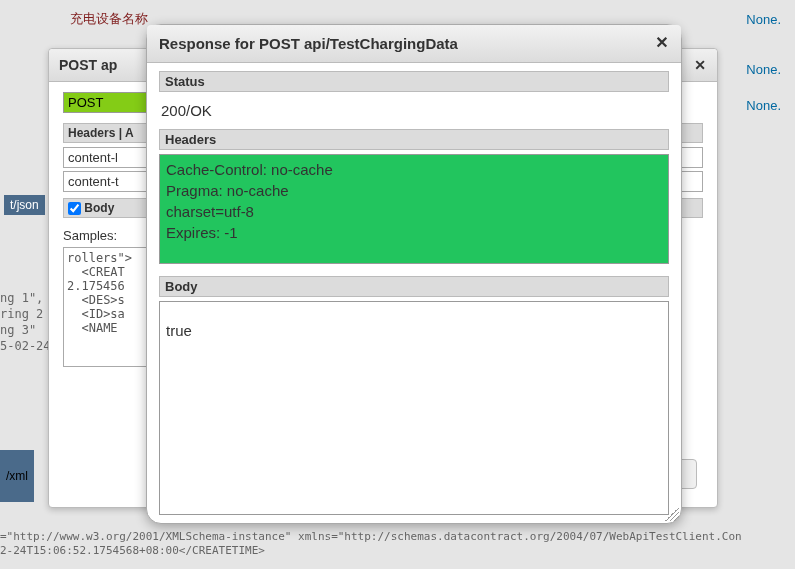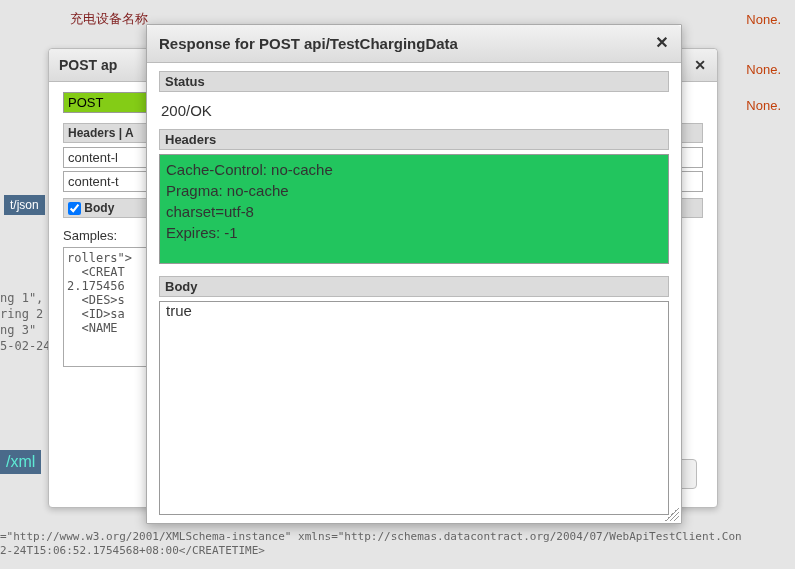--- a/index.html
+++ b/index.html
@@ -18,21 +18,21 @@
   .bg-header-row {
     position: absolute;
     left: 70px;
     top: 10px;
     font-size: 13px;
     color: #7f1d1d;
   }
   .bg-none {
     position: absolute;
     right: 14px;
-    color: #c2410c;
+    color: #0369a1;
     font-size: 13px;
   }
   .bg-none.n1 { top: 12px; }
   .bg-none.n2 { top: 62px; }
   .bg-none.n3 { top: 98px; }
 
   .bg-snippet-left {
     position: absolute;
     left: 0;
     top: 290px;
@@ -60,23 +60,23 @@
     background: #4a6a8a;
     color: #fff;
     padding: 3px 6px;
     font-size: 12px;
   }
   .badge-xml {
     position: absolute;
     left: 0;
     top: 450px;
     background: #4a6a8a;
-    color: #5eead4;
-    padding: 3px 6px;
-    font-size: 16px;
+    color: #000000;
+    padding: 19px 6px;
+    font-size: 12px;
   }
 
   
   .dialog-back {
     position: absolute;
     left: 48px;
     top: 48px;
     width: 670px;
     height: 460px;
     background: #fff;
@@ -160,21 +160,21 @@
   
   .dialog-front {
     position: absolute;
     left: 146px;
     top: 24px;
     width: 536px;
     height: 500px;
     background: #fff;
     border: 1px solid #aaa;
     box-shadow: 0 3px 12px rgba(0,0,0,0.3);
-    border-radius: 1px;
+    border-radius: 15px;
     display: flex;
     flex-direction: column;
   }
   .df-titlebar {
     background: linear-gradient(#f2f2f2, #dcdcdc);
     border-bottom: 1px solid #bbb;
     padding: 10px 12px;
     font-weight: bold;
     font-size: 15px;
     color: #333;
@@ -219,21 +219,21 @@
     overflow-y: scroll;
     padding: 4px 6px;
     font-size: 15px;
     line-height: 21px;
     margin-bottom: 12px;
     background: #22c55e;
   }
   .df-body-box {
     border: 1px solid #999;
     flex: 1;
-    padding: 0 6px;
+    padding: 20px 6px;
     font-size: 15px;
     background: #fff;
     overflow: auto;
   }
   .resize-handle {
     position: absolute;
     right: 2px;
     bottom: 2px;
     width: 14px;
     height: 14px;

